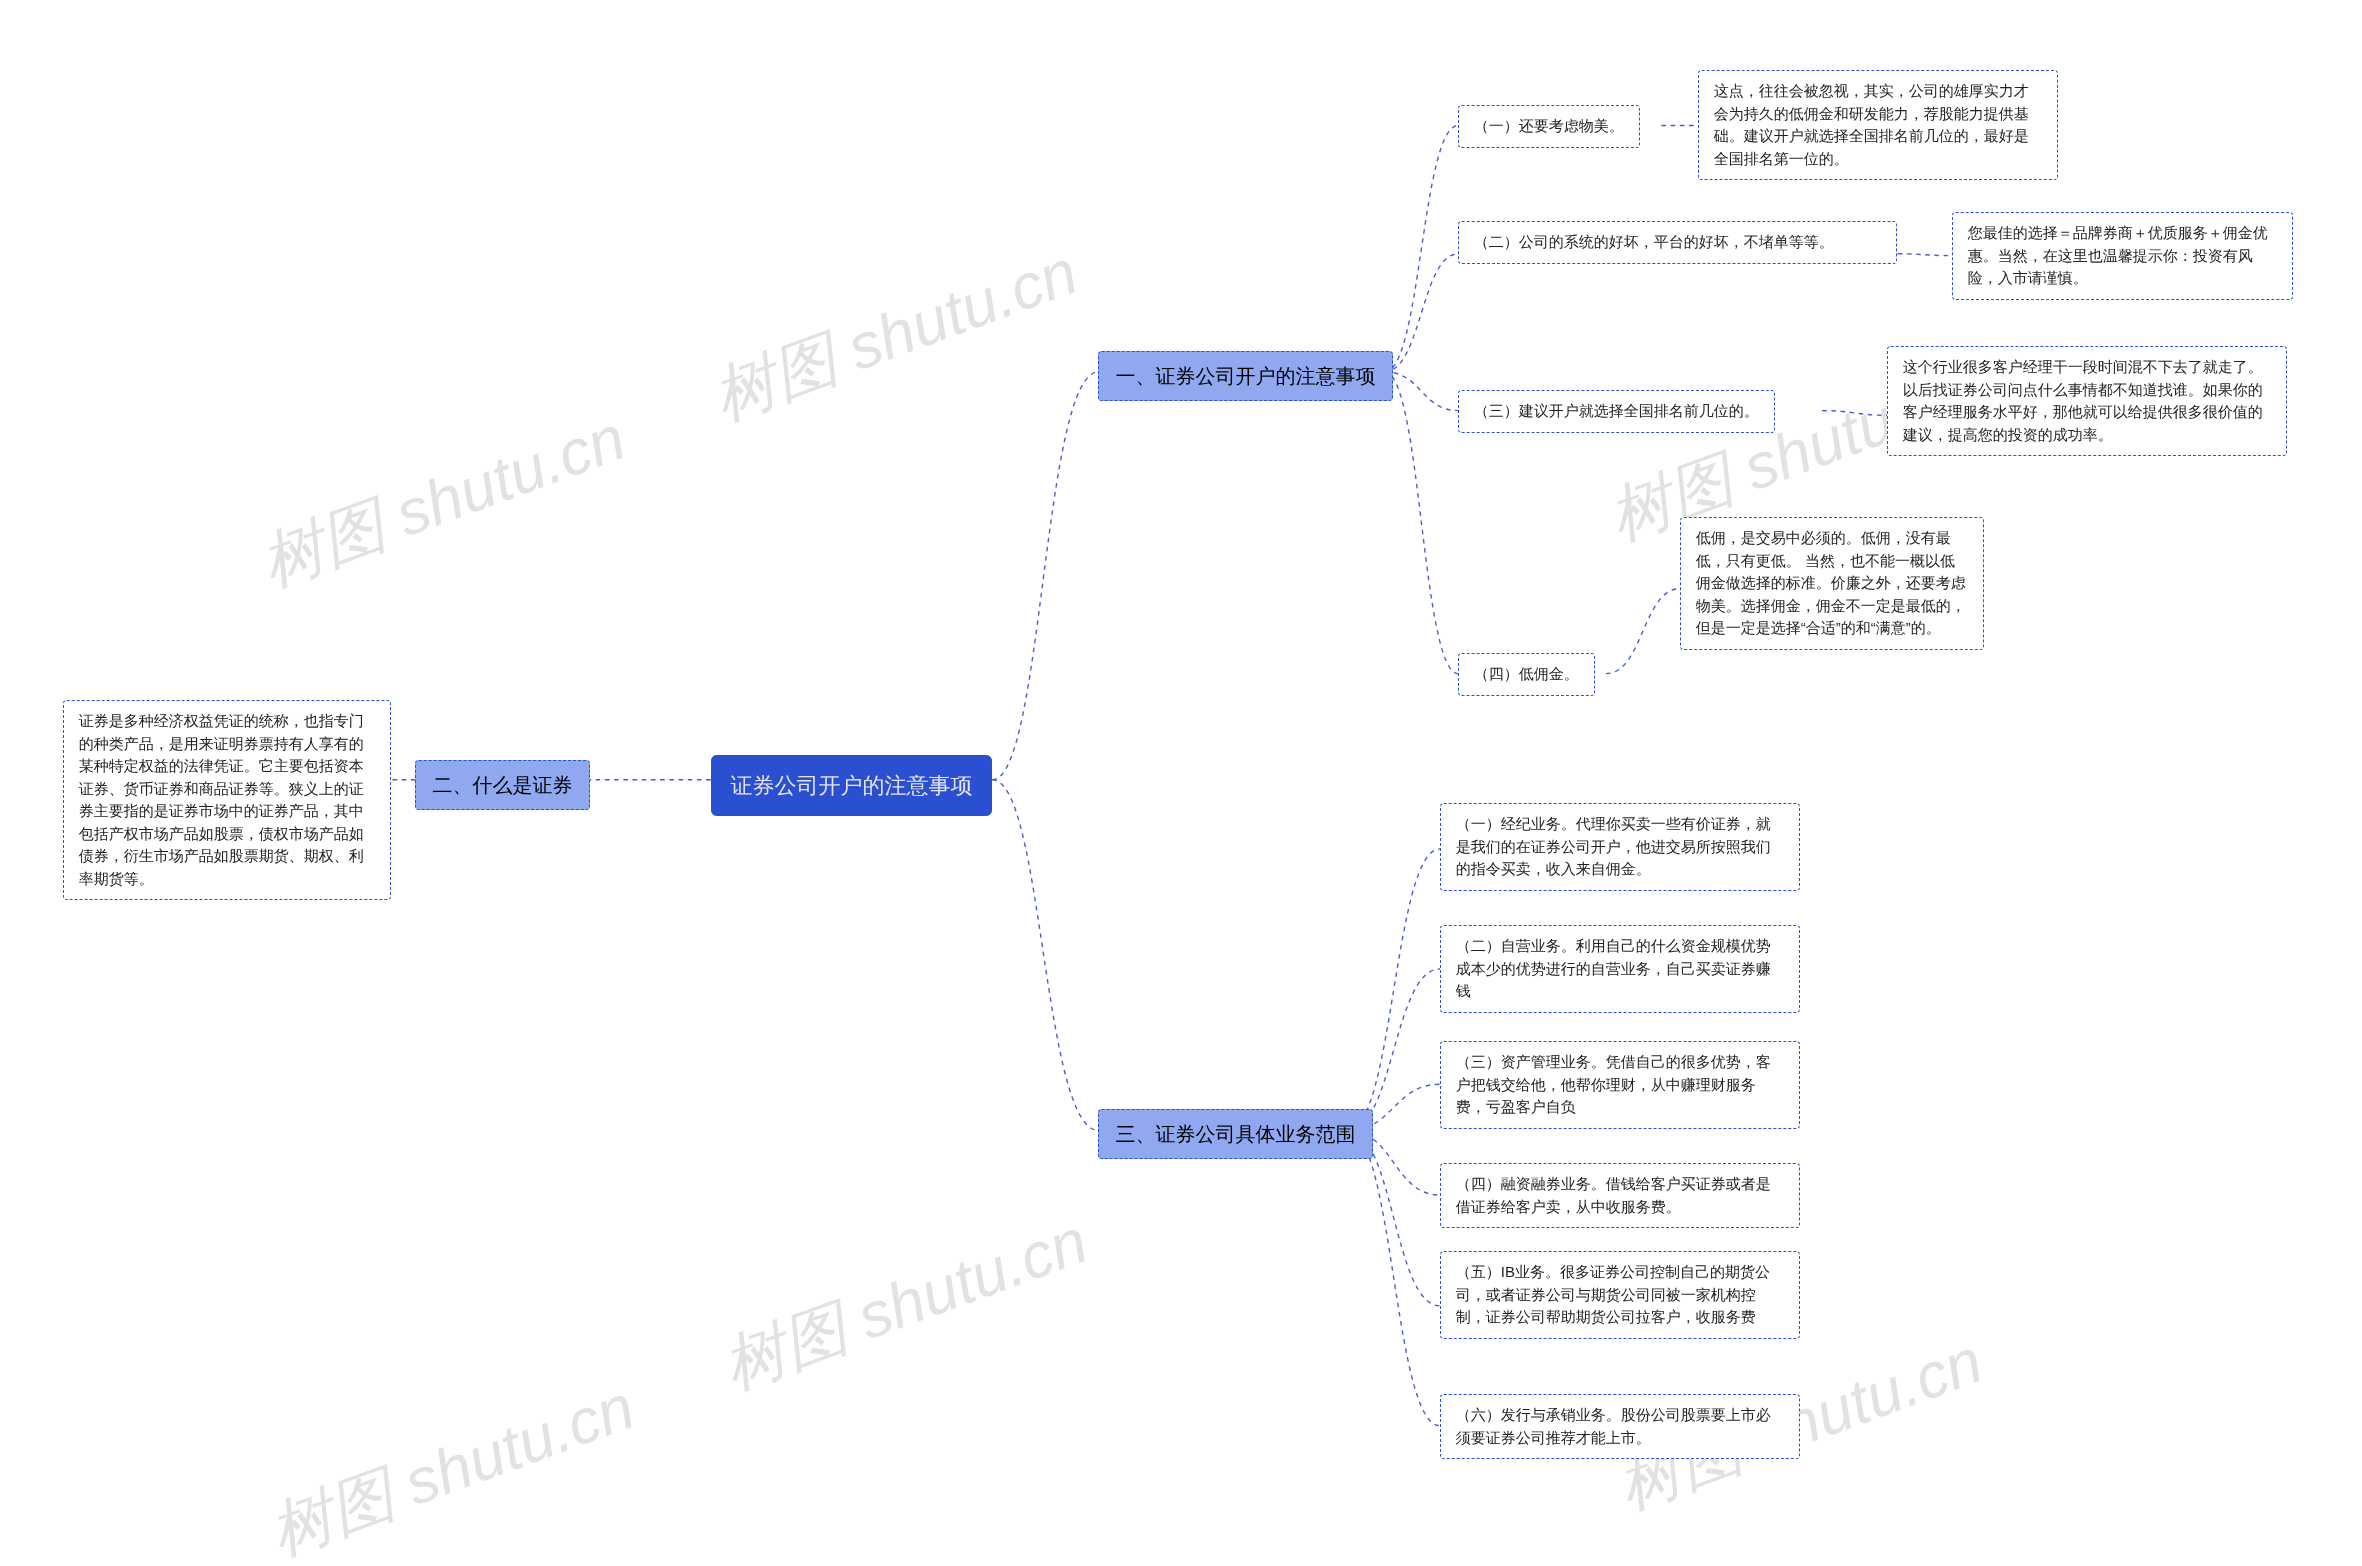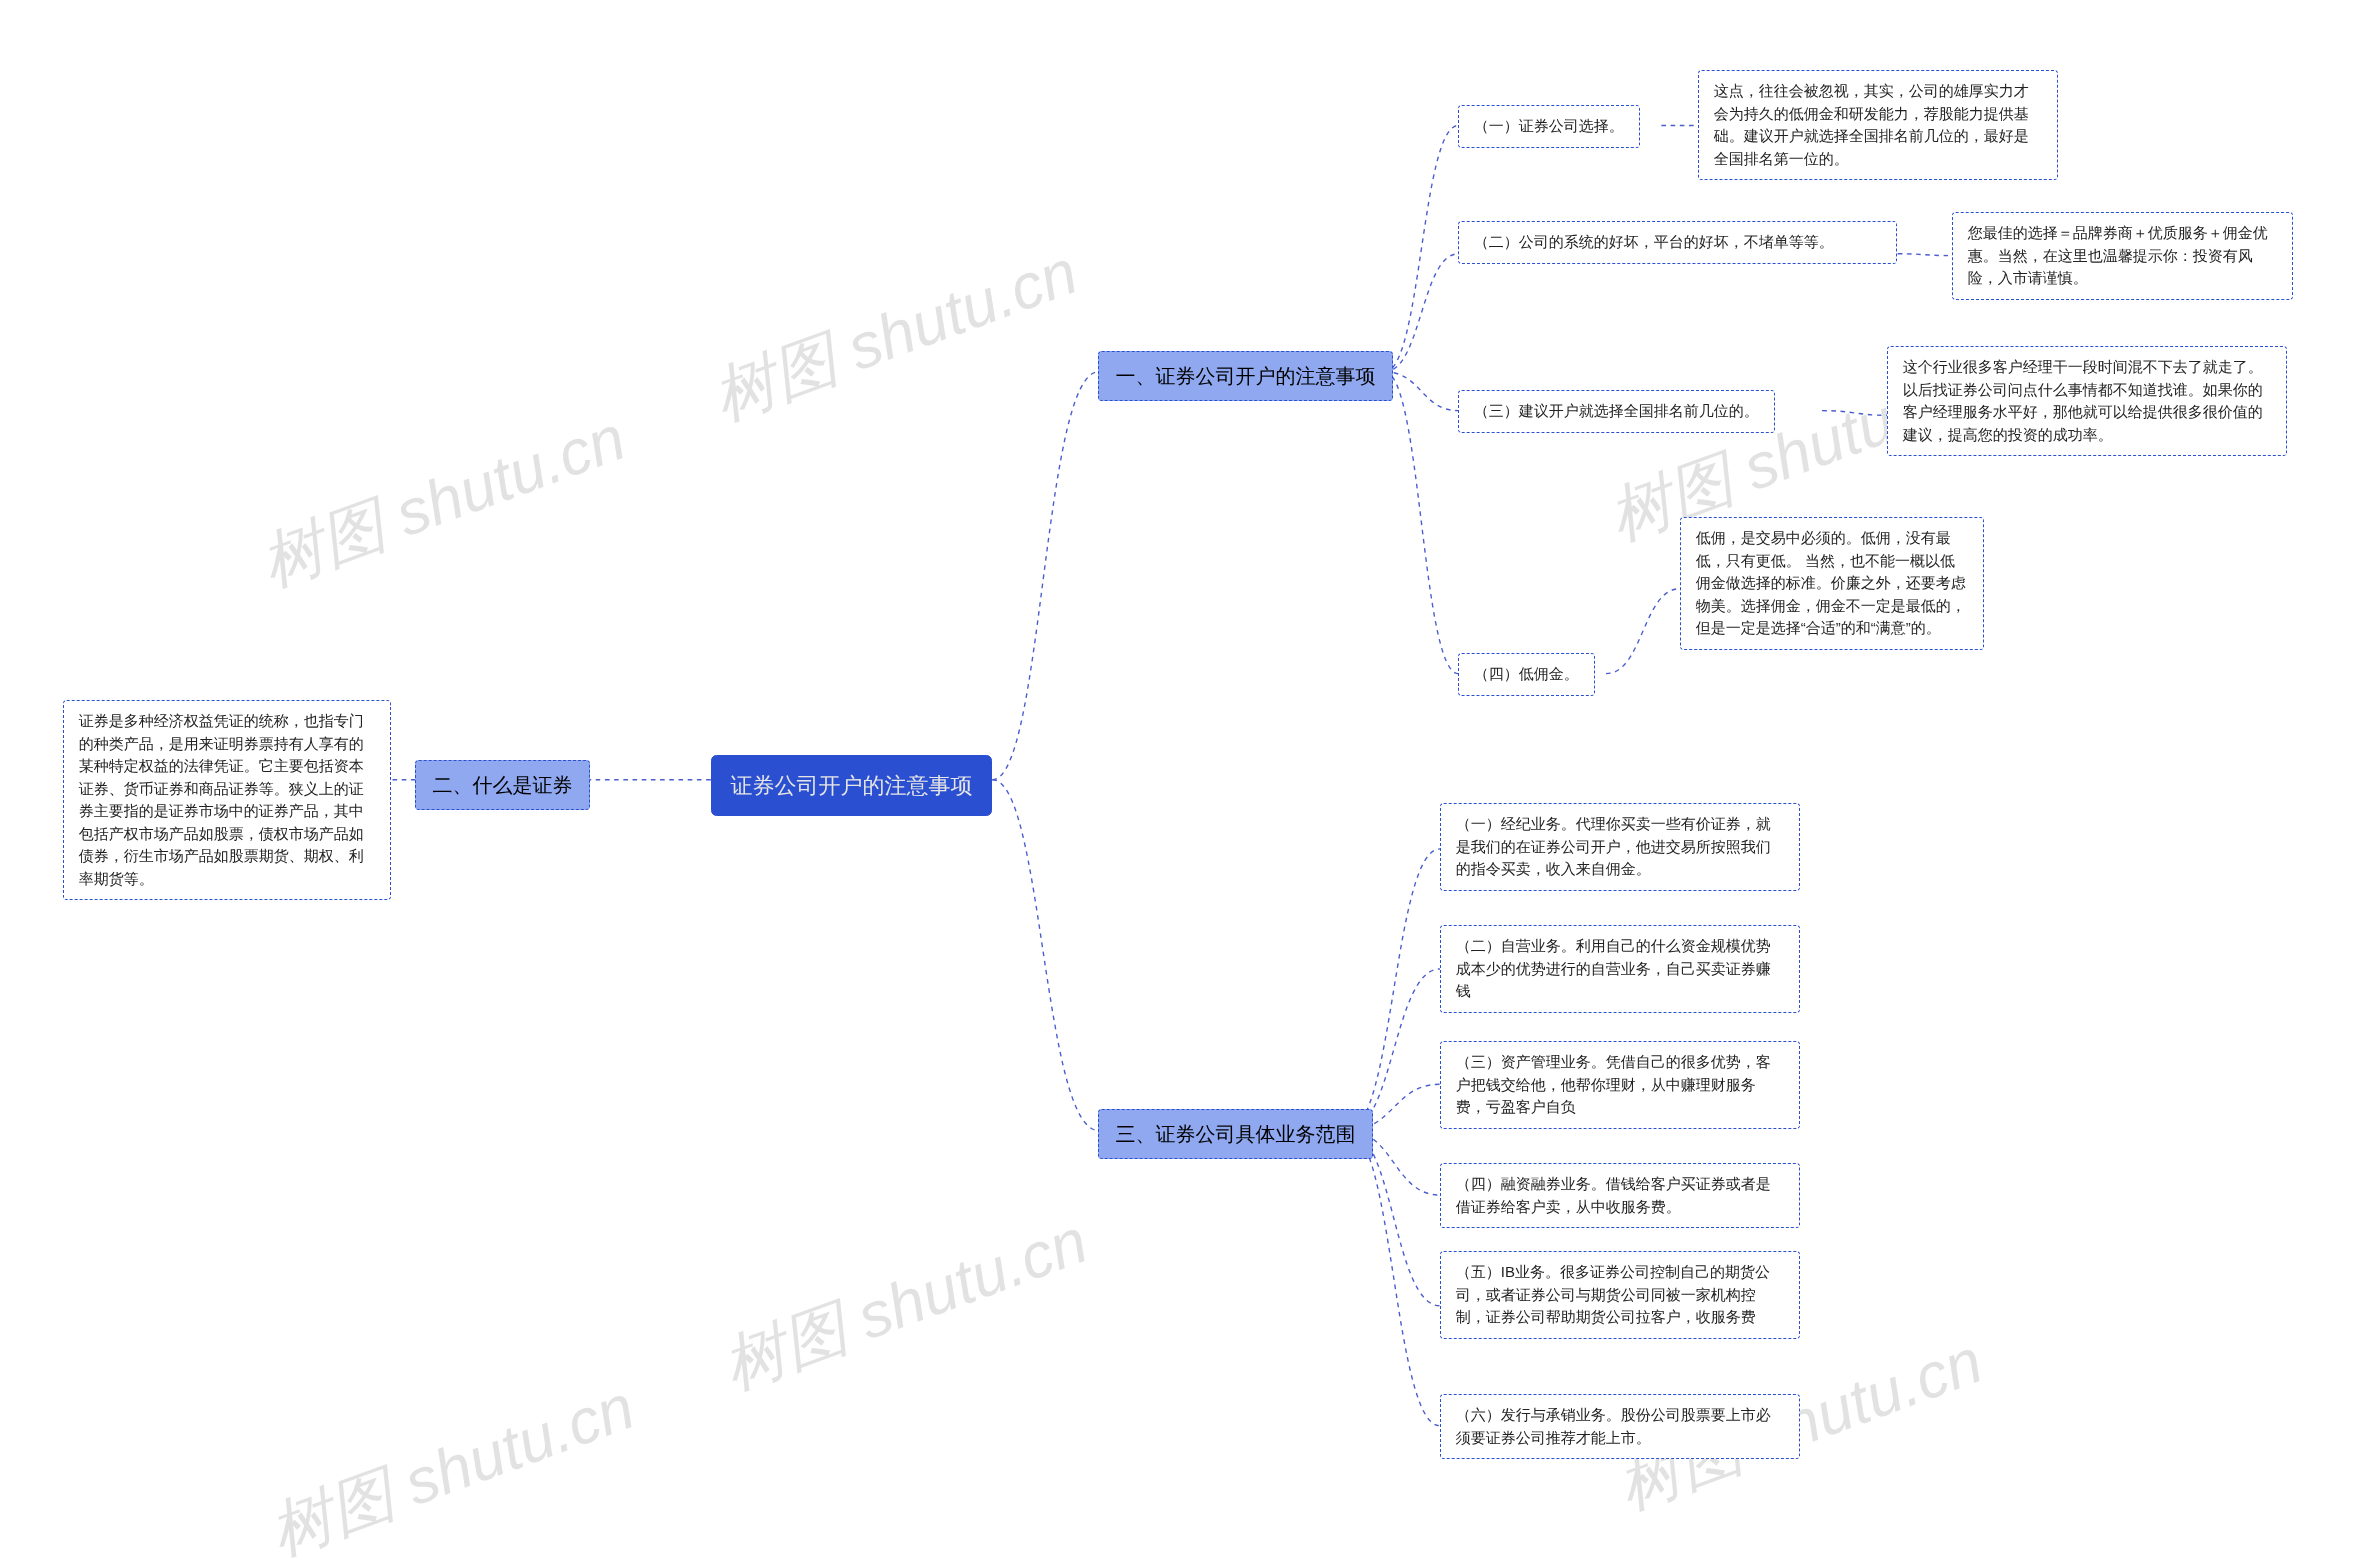--- a/index.html
+++ b/index.html
@@ -124,21 +124,21 @@
 
 <div class="node sub-node wrap" style="left:63px; top:700px; width:328px;">
   <span>证券是多种经济权益凭证的统称，也指专门的种类产品，是用来证明券票持有人享有的某种特定权益的法律凭证。它主要包括资本证券、货币证券和商品证券等。狭义上的证券主要指的是证券市场中的证券产品，其中包括产权市场产品如股票，债权市场产品如债券，衍生市场产品如股票期货、期权、利率期货等。</span>
 </div>
 
 <div class="node main-node" style="left:1098px; top:351px;">
   <span>一、证券公司开户的注意事项</span>
 </div>
 
 <div class="node sub-node nowrap" style="left:1458px; top:105px;">
-  <span>（一）证券公司选择。</span>
+  <span>（一）还要考虑物美。</span>
 </div>
 
 <div class="node sub-node wrap" style="left:1698px; top:70px; width:360px;">
   <span>这点，往往会被忽视，其实，公司的雄厚实力才会为持久的低佣金和研发能力，荐股能力提供基础。建议开户就选择全国排名前几位的，最好是全国排名第一位的。</span>
 </div>
 
 <div class="node sub-node wrap" style="left:1458px; top:221px; width:439px;">
   <span>（二）公司的系统的好坏，平台的好坏，不堵单等等。</span>
 </div>
 

